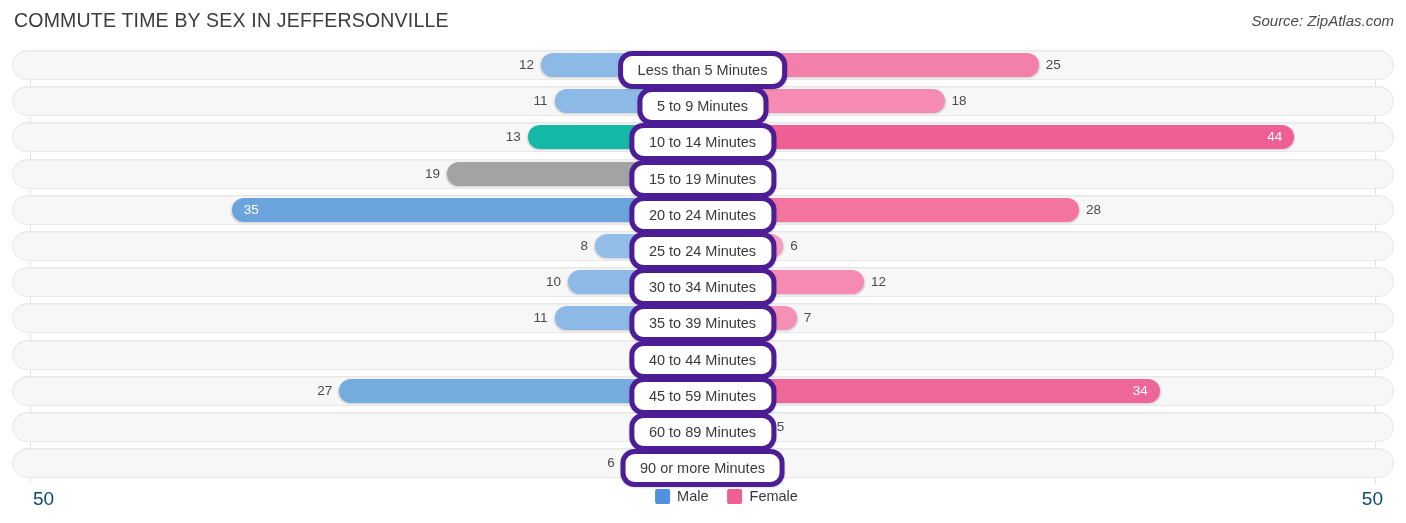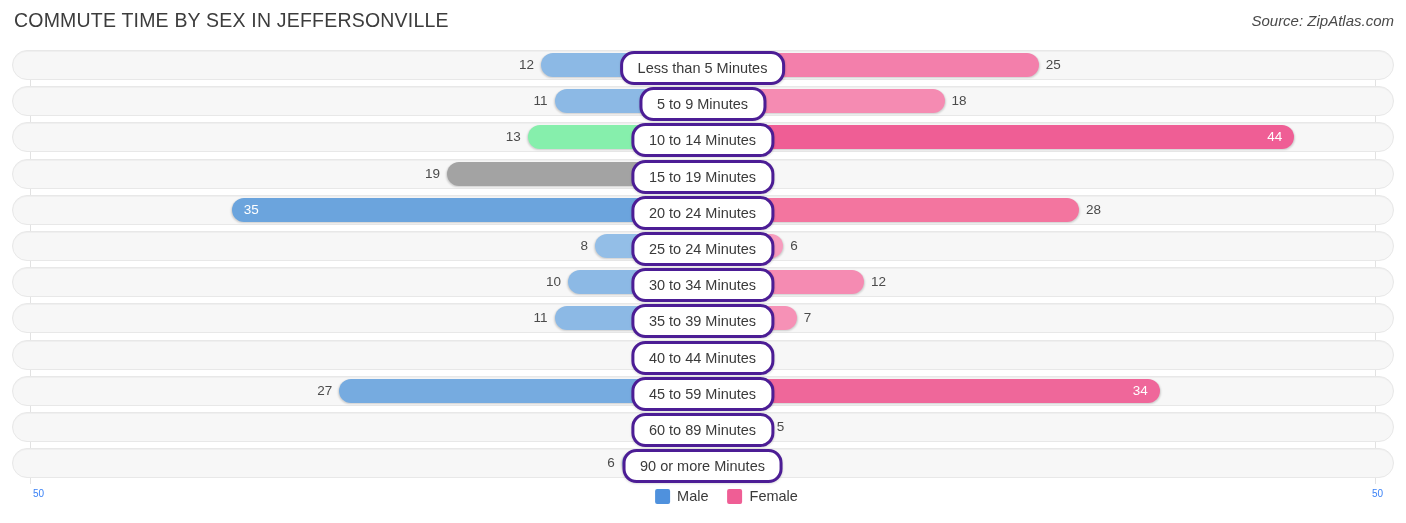--- a/index.html
+++ b/index.html
@@ -141,42 +141,42 @@
   
   .center-label {
     position: absolute;
     left: 50%;
     top: 1px;
     transform: translateX(-50%);
     height: 28px;
     line-height: 28px;
     padding: 0 15px;
     background: #ffffff;
-    border: 3px solid #4c1d95;
+    border: 5px solid #4c1d95;
     border-radius: 14px;
     font-size: 14.5px;
     color: #3a3a3a;
     white-space: nowrap;
     z-index: 4;
     box-shadow: 0 1px 2px rgba(0,0,0,0.12);
   }
 
   
   .footer {
     position: absolute;
     left: 0;
     top: 484px;
     width: 1406px;
     height: 39px;
   }
   .axis-min, .axis-max {
     position: absolute;
     top: 4px;
-    font-size: 10px;
-    color: #3b82f6;
+    font-size: 19px;
+    color: #0c4a6e;
   }
   .axis-min { left: 33px; }
   .axis-max { right: 23px; }
 
   .legend {
     position: absolute;
     left: 50%;
     top: 4px;
     transform: translateX(-50%);
     display: flex;
@@ -235,21 +235,21 @@
             </div>
             <div class="bar female" style="width: 242.1px; background: rgb(245, 139, 178);">
               <span class="val out-right">18</span>
             </div>
             <div class="center-label">5 to 9 Minutes</div>
           </div>
         </div>
         <div class="row">
           <div class="track"></div>
           <div class="bars">
-            <div class="bar male" style="width: 174.85px; background: #86efac;">
+            <div class="bar male" style="width: 174.85px; background: #14b8a6;">
               <span class="val out-left">13</span>
             </div>
             <div class="bar female" style="width: 591.8px; background: rgb(239, 94, 149);">
               <span class="val in-right">44</span>
             </div>
             <div class="center-label">10 to 14 Minutes</div>
           </div>
         </div>
         <div class="row">
           <div class="track"></div>

